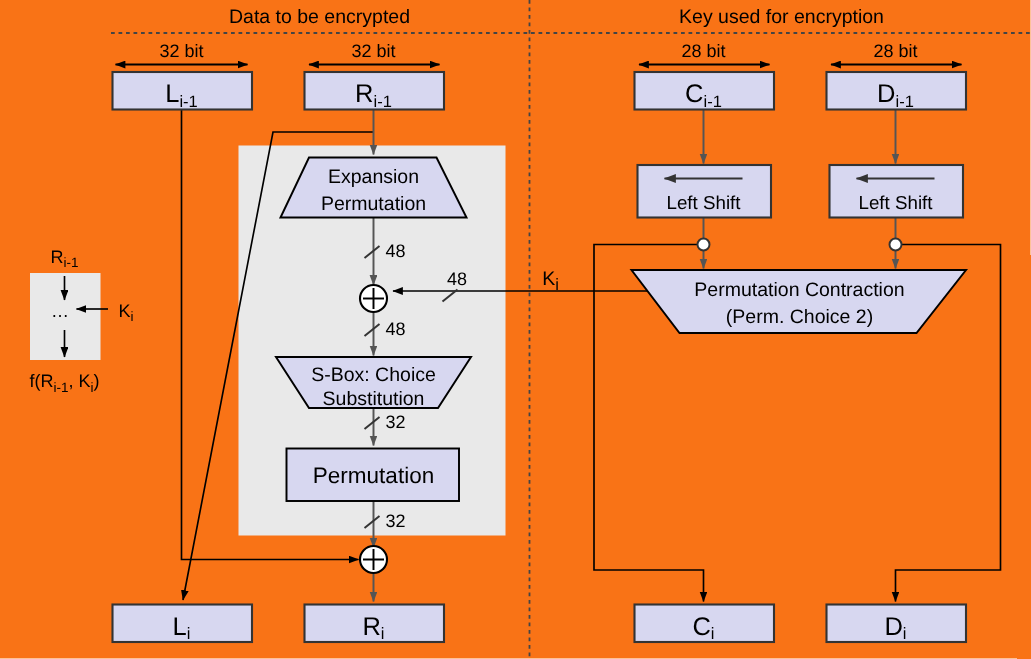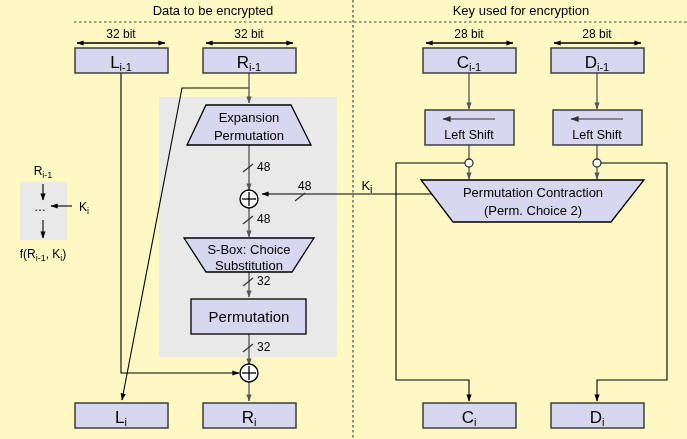--- a/index.html
+++ b/index.html
@@ -4,21 +4,21 @@
 <style>
   html, body {
     margin: 0;
     padding: 0;
     background: #ffffff;
   }
   #canvas {
     position: relative;
     width: 687px;
     height: 439px;
-    background: #fef9c3;
+    background: #f97316;
     font-family: "Liberation Sans", sans-serif;
     overflow: hidden;
   }
   svg.diagram {
     position: absolute;
     top: 0; left: 0;
     width: 687px;
     height: 439px;
   }
   text {

